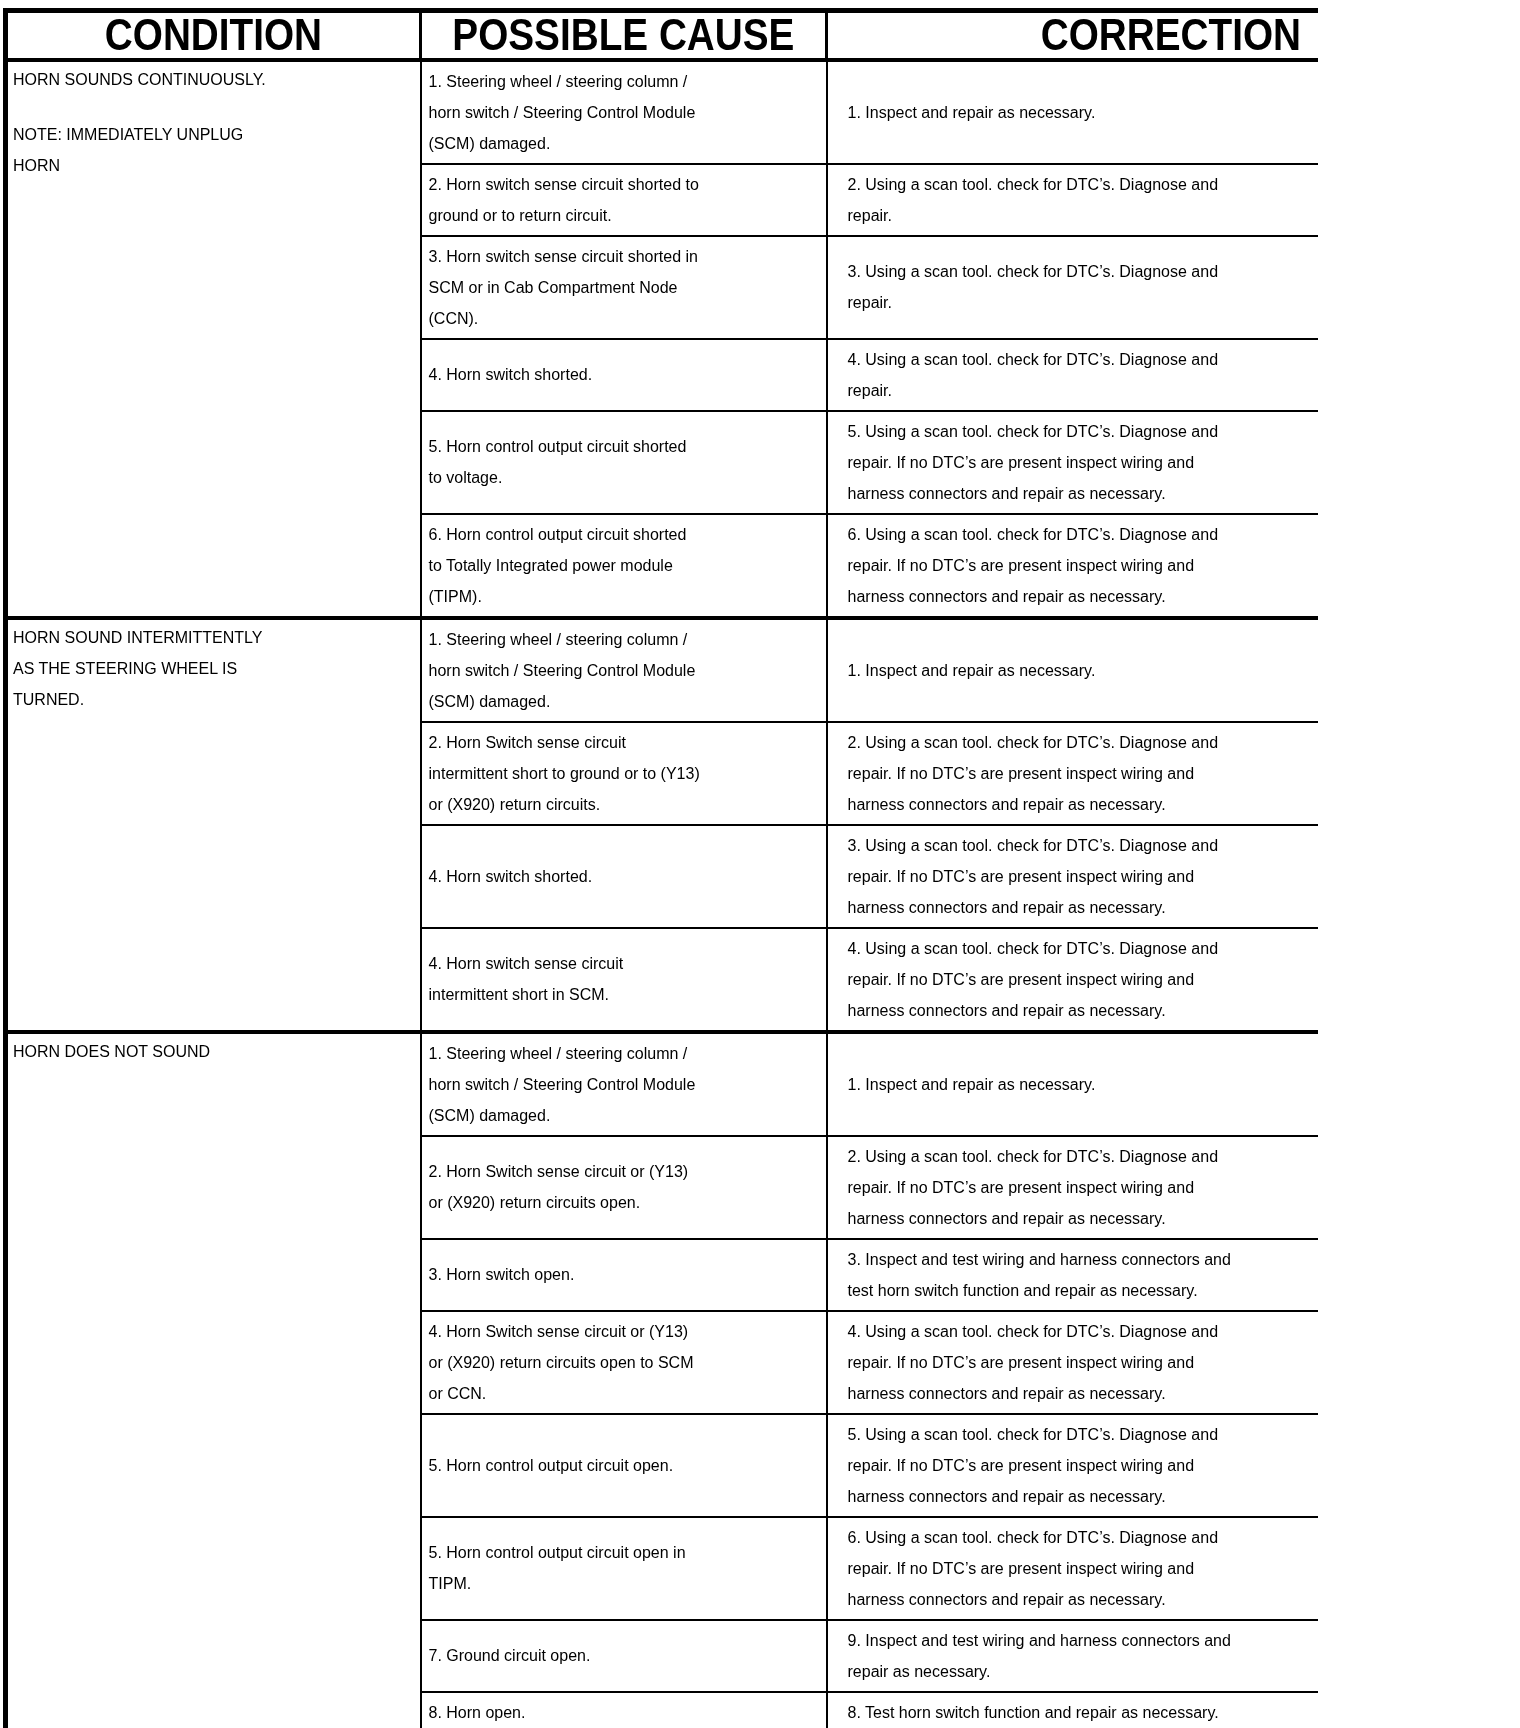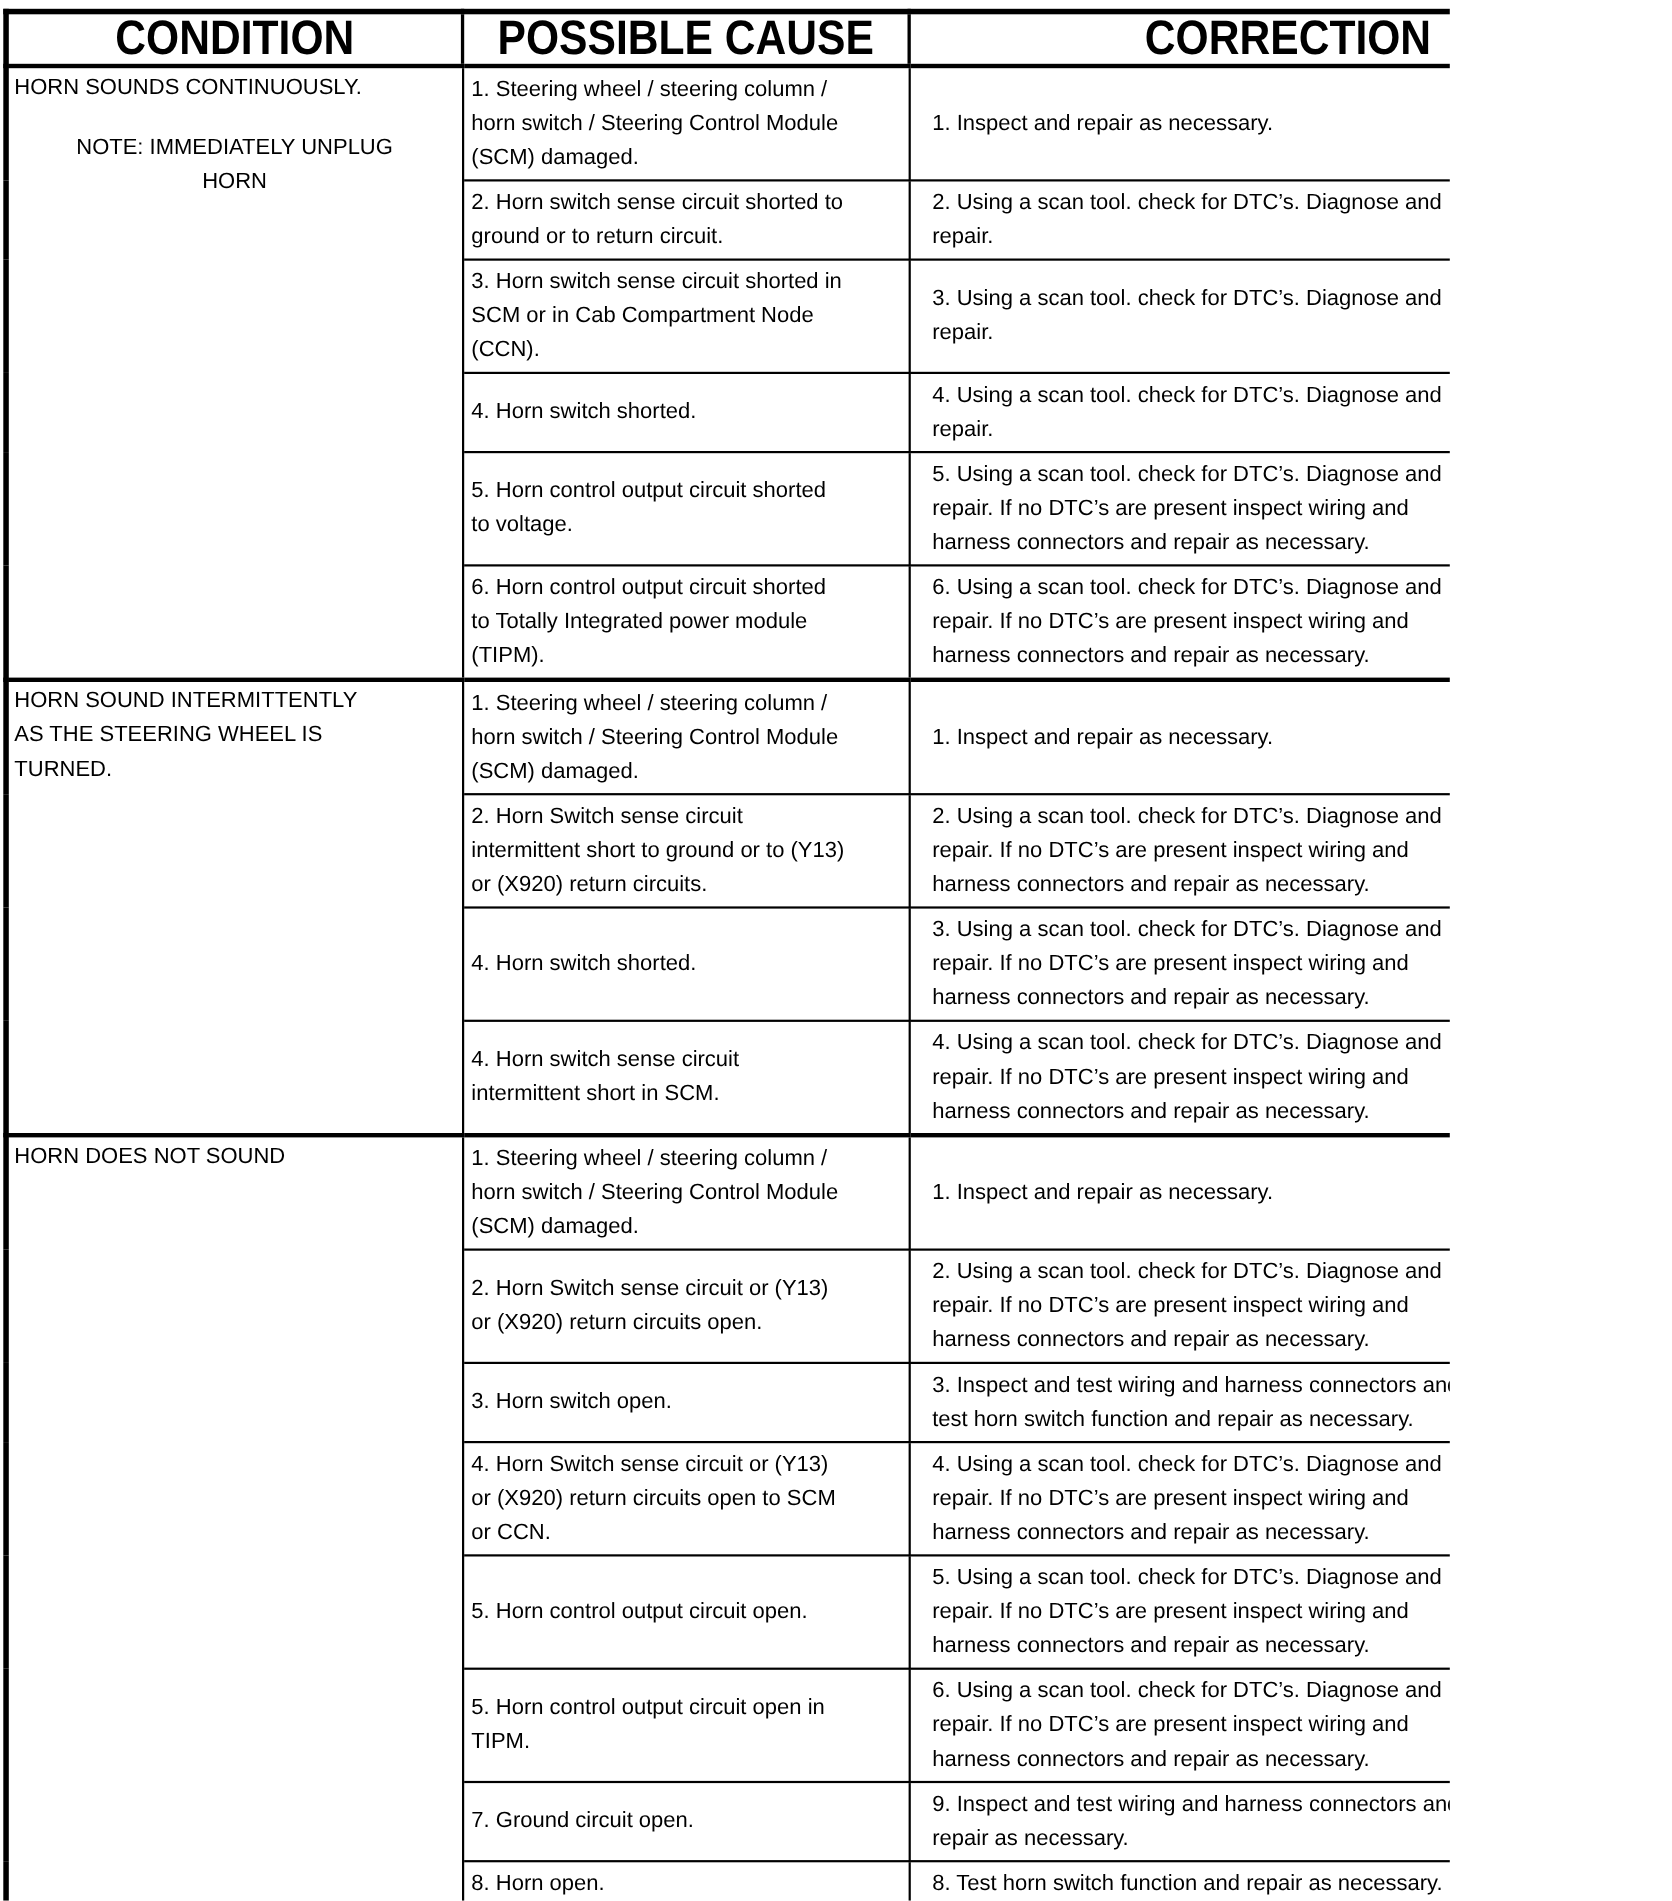--- a/index.html
+++ b/index.html
@@ -46,39 +46,39 @@
   }
   thead th .hdr-squeeze {
     display: inline-block;
     transform: scaleX(0.88);
     transform-origin: center;
     letter-spacing: 0px;
   }
 
   tbody td {
     border: 2px solid #000000;
-    font-size: 20px;
+    font-size: 16px;
     line-height: 31px;
     vertical-align: middle;
     white-space: pre-line;
     overflow: hidden;
   }
   tr.section-start td { border-top: 4px solid #000000; }
 
   td.condition-cell {
     vertical-align: top;
     padding: 2px 6px 4px 5px;
   }
   td.cause-cell      { padding: 4px 8px 4px 7px; }
   td.correction-cell { padding: 4px 10px 4px 20px; }
 
   .cond-main { white-space: pre-line; text-align: left; }
   .cond-note {
     white-space: pre-line;
-    text-align: center;
+    text-align: left;
     margin-top: 24px;
   }
 </style>
 </head>
 <body>
 
 <div class="page">
   <table class="diag">
     <colgroup>
       <col class="c-condition">

